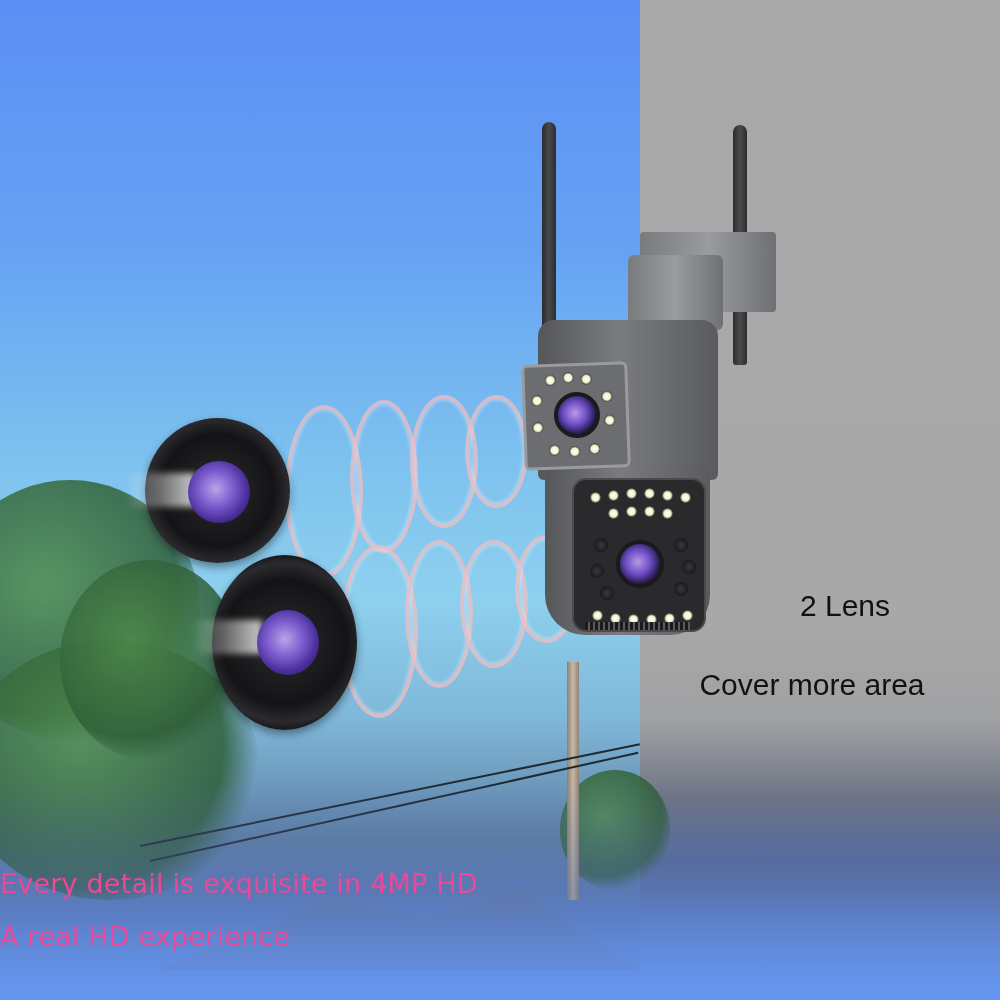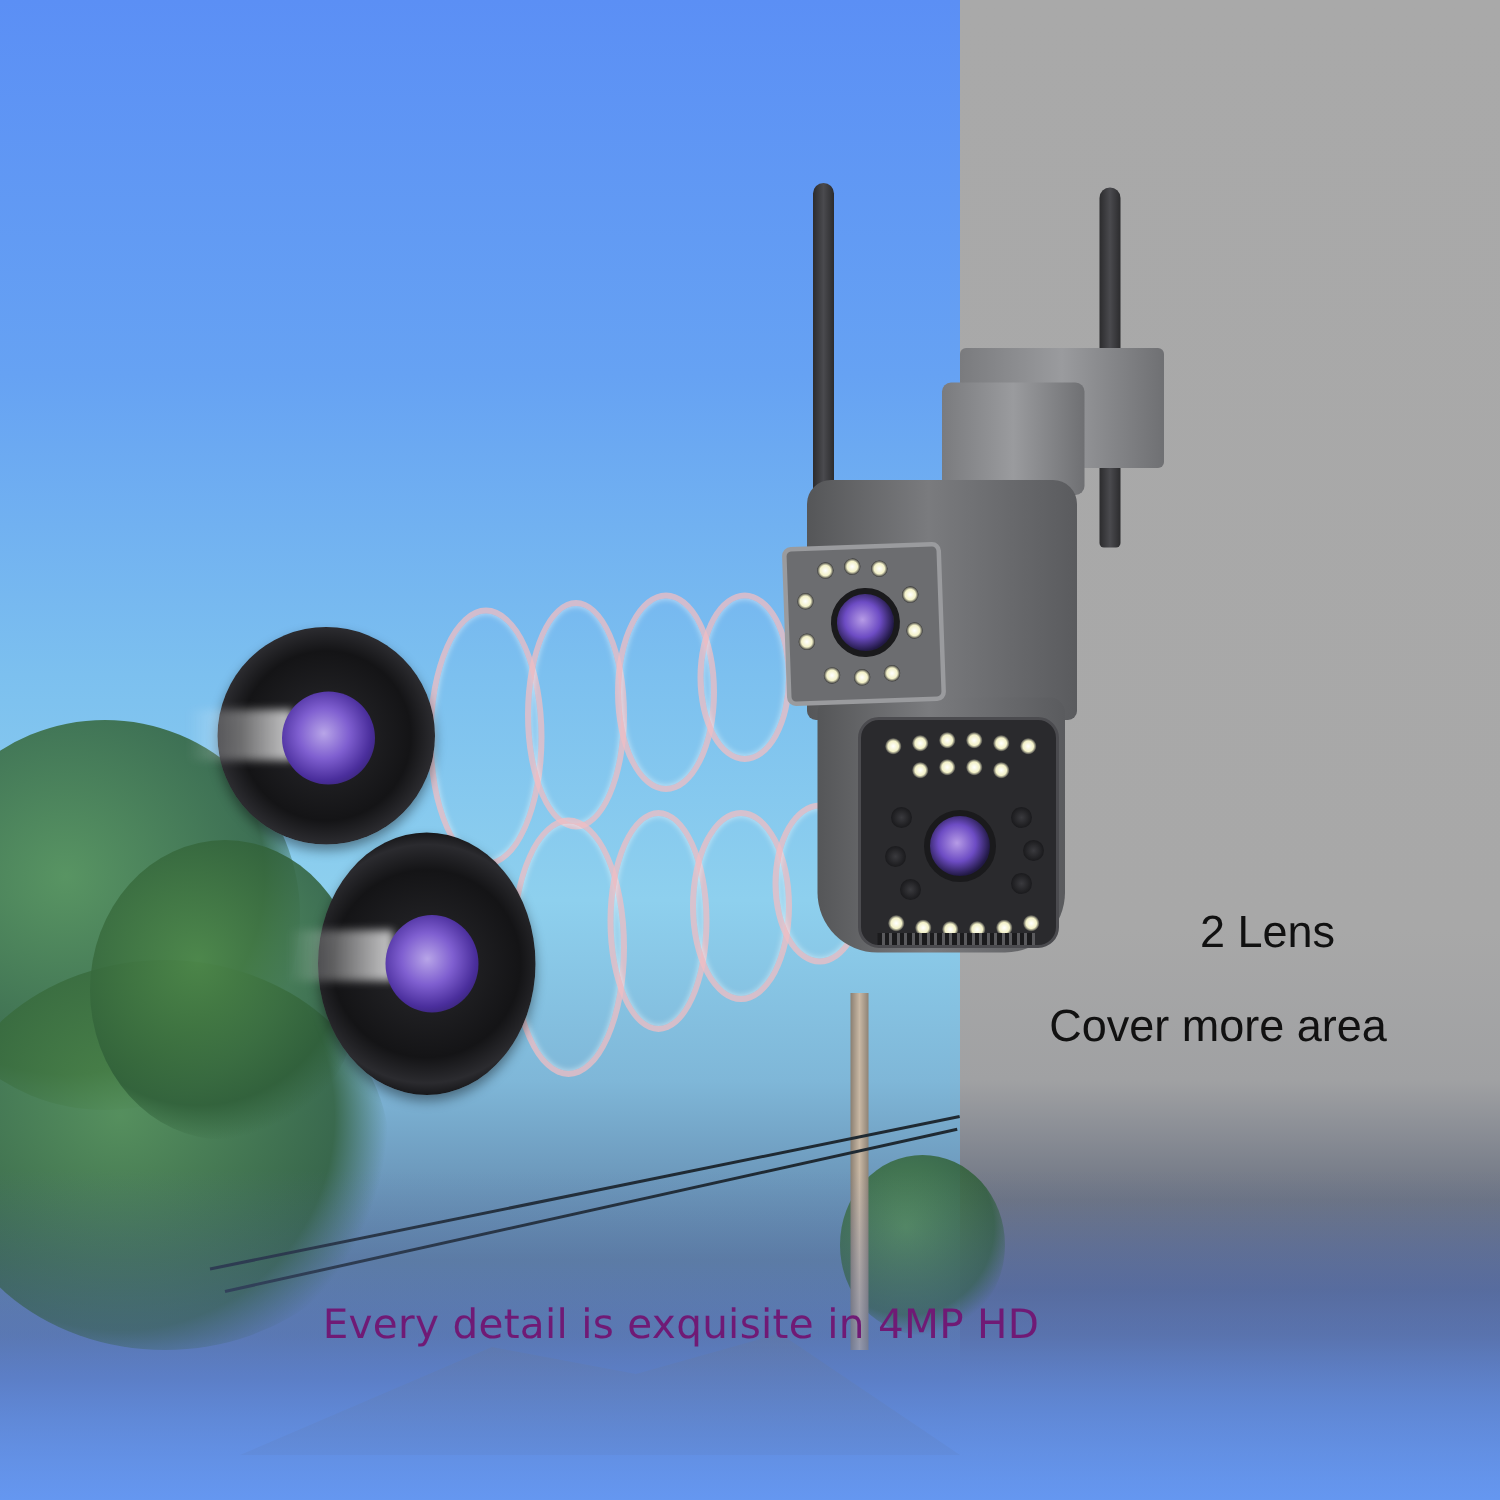--- a/index.html
+++ b/index.html
@@ -27,21 +27,21 @@
   .antenna{position:absolute;width:14px;border-radius:7px 7px 3px 3px;background:linear-gradient(90deg,#2c2c2e,#4a4a4e,#2c2c2e);}
   .cam-body{position:absolute;background:linear-gradient(90deg,#555658,#7a7b7e 45%,#5a5b5e);border-radius:10px;}
   .mount{position:absolute;background:linear-gradient(90deg,#7a7b7e,#9a9b9e,#6f7073);}
   .upper-face{position:absolute;left:523px;top:363px;width:100px;height:100px;background:#6c6d70;border:3px solid #9a9b9e;border-radius:6px;transform:rotate(-2deg);}
   .lower-face{position:absolute;left:572px;top:478px;width:130px;height:150px;background:#2a2a2d;border-radius:14px;border:2px solid #4b4b4f;}
   .led{position:absolute;width:11px;height:11px;border-radius:50%;background:radial-gradient(circle,#fff 0%,#f3f1c8 45%,#3a3a3a 70%,#1a1a1a 100%);}
   .ir{position:absolute;width:14px;height:14px;border-radius:50%;background:radial-gradient(circle,#3a3a3e,#0d0d0f);}
   .cam-lens{position:absolute;border-radius:50%;background:radial-gradient(circle at 45% 45%,#b69be6 0%,#6d4cc4 40%,#231a48 70%,#0d0d10 100%);border:4px solid #1a1a1c;}
   .vent{position:absolute;left:585px;top:622px;width:105px;height:8px;background:repeating-linear-gradient(90deg,#1b1b1d 0 3px,#5a5a5d 3px 5px);}
   .caption-right{position:absolute;color:#111;font-size:30px;text-align:center;white-space:nowrap;}
-  .caption-bottom{position:absolute;left:0;width:908px;text-align:center;color:#701a75;font-size:27px;font-family:"DejaVu Sans",sans-serif;letter-spacing:0.2px;}
+  .caption-bottom{position:absolute;left:0;width:908px;color:#ec4899;font-size:27px;font-family:"DejaVu Sans",sans-serif;letter-spacing:0.2px;}
 </style>
 </head>
 <body>
 
 <div class="scene">
   <div class="sky"></div>
   <div class="wall"></div>
 
   <div class="mountain"></div>
 
@@ -116,17 +116,18 @@
     <div class="led" style="left:54px;top:134px;"></div>
     <div class="led" style="left:72px;top:134px;"></div>
     <div class="led" style="left:90px;top:133px;"></div>
     <div class="led" style="left:108px;top:130px;"></div>
     <div class="cam-lens" style="left:42px;top:60px;width:40px;height:40px;"></div>
   </div>
   <div class="vent"></div>
 
   <div class="bottom-fade"></div>
 
-  <div class="caption-right" style="left:760px;top:605px;width:170px;">2 Lens</div>
+  <div class="caption-right" style="left:760px;top:589px;width:170px;">2 Lens</div>
   <div class="caption-right" style="left:667px;top:668px;width:290px;">Cover more area</div>
 
   <div class="caption-bottom" style="top:868px;">Every detail is exquisite in 4MP HD</div>
+  <div class="caption-bottom" style="top:921px;">A real HD experience</div>
 </div>
 
 </body></html>

